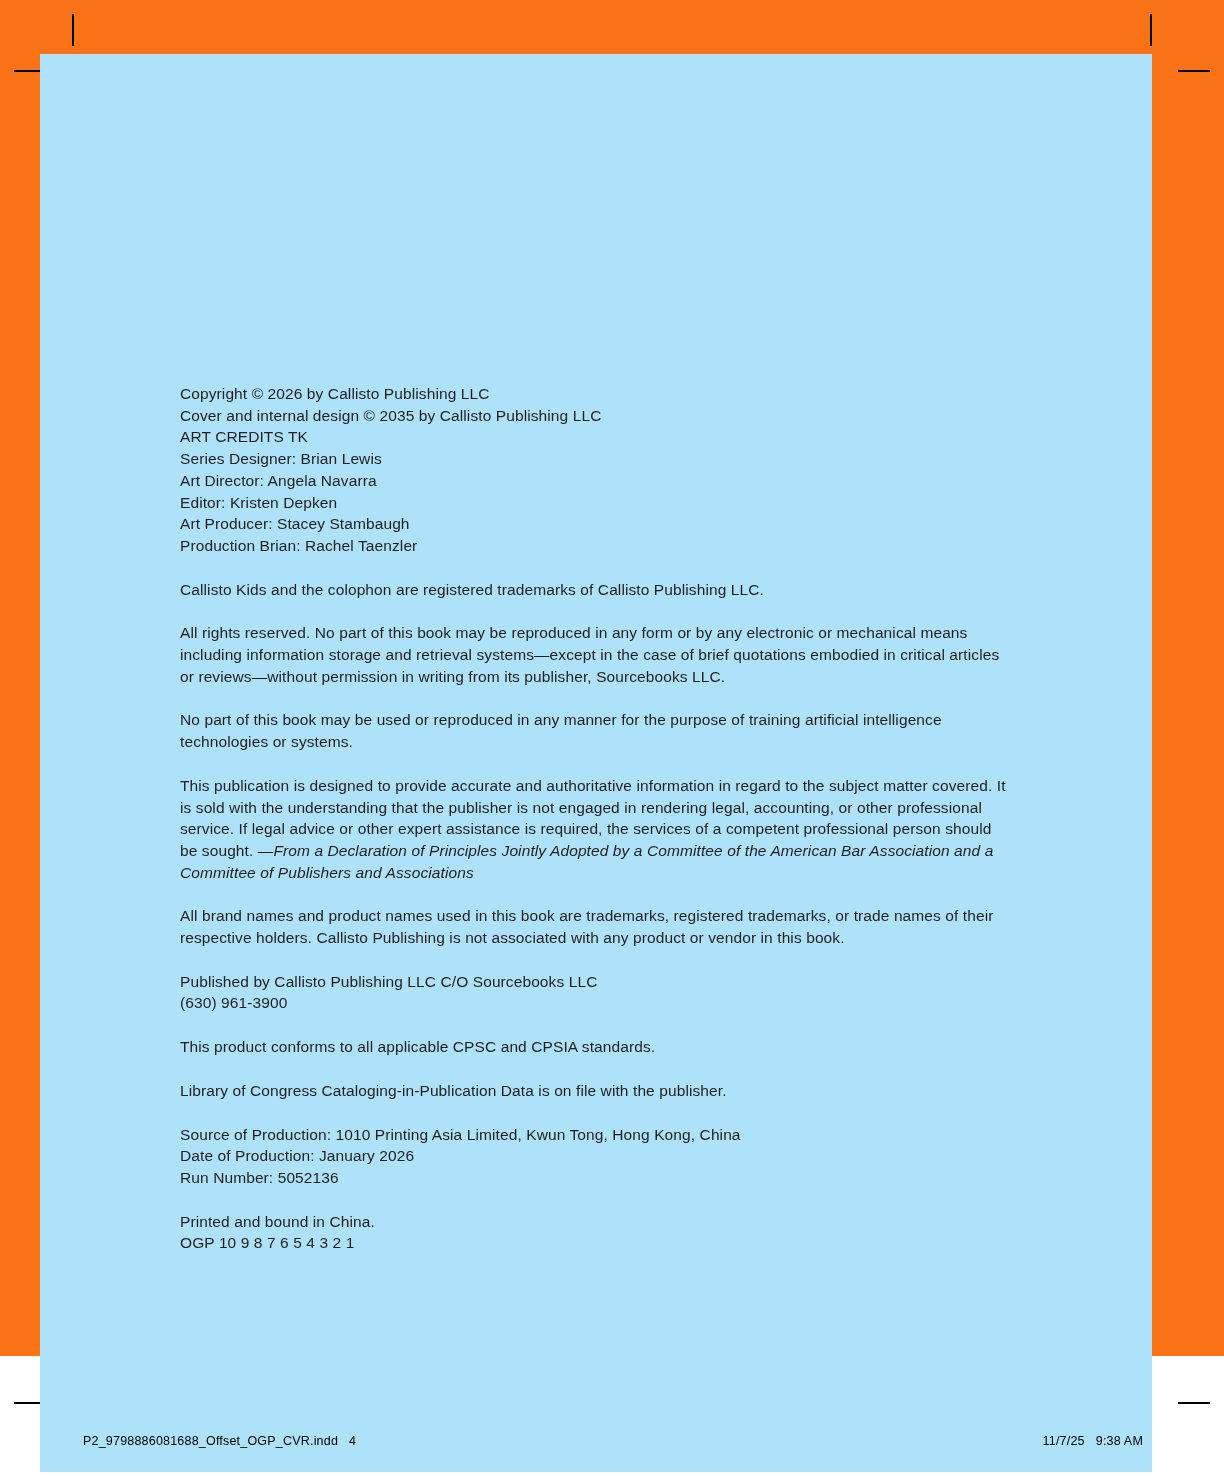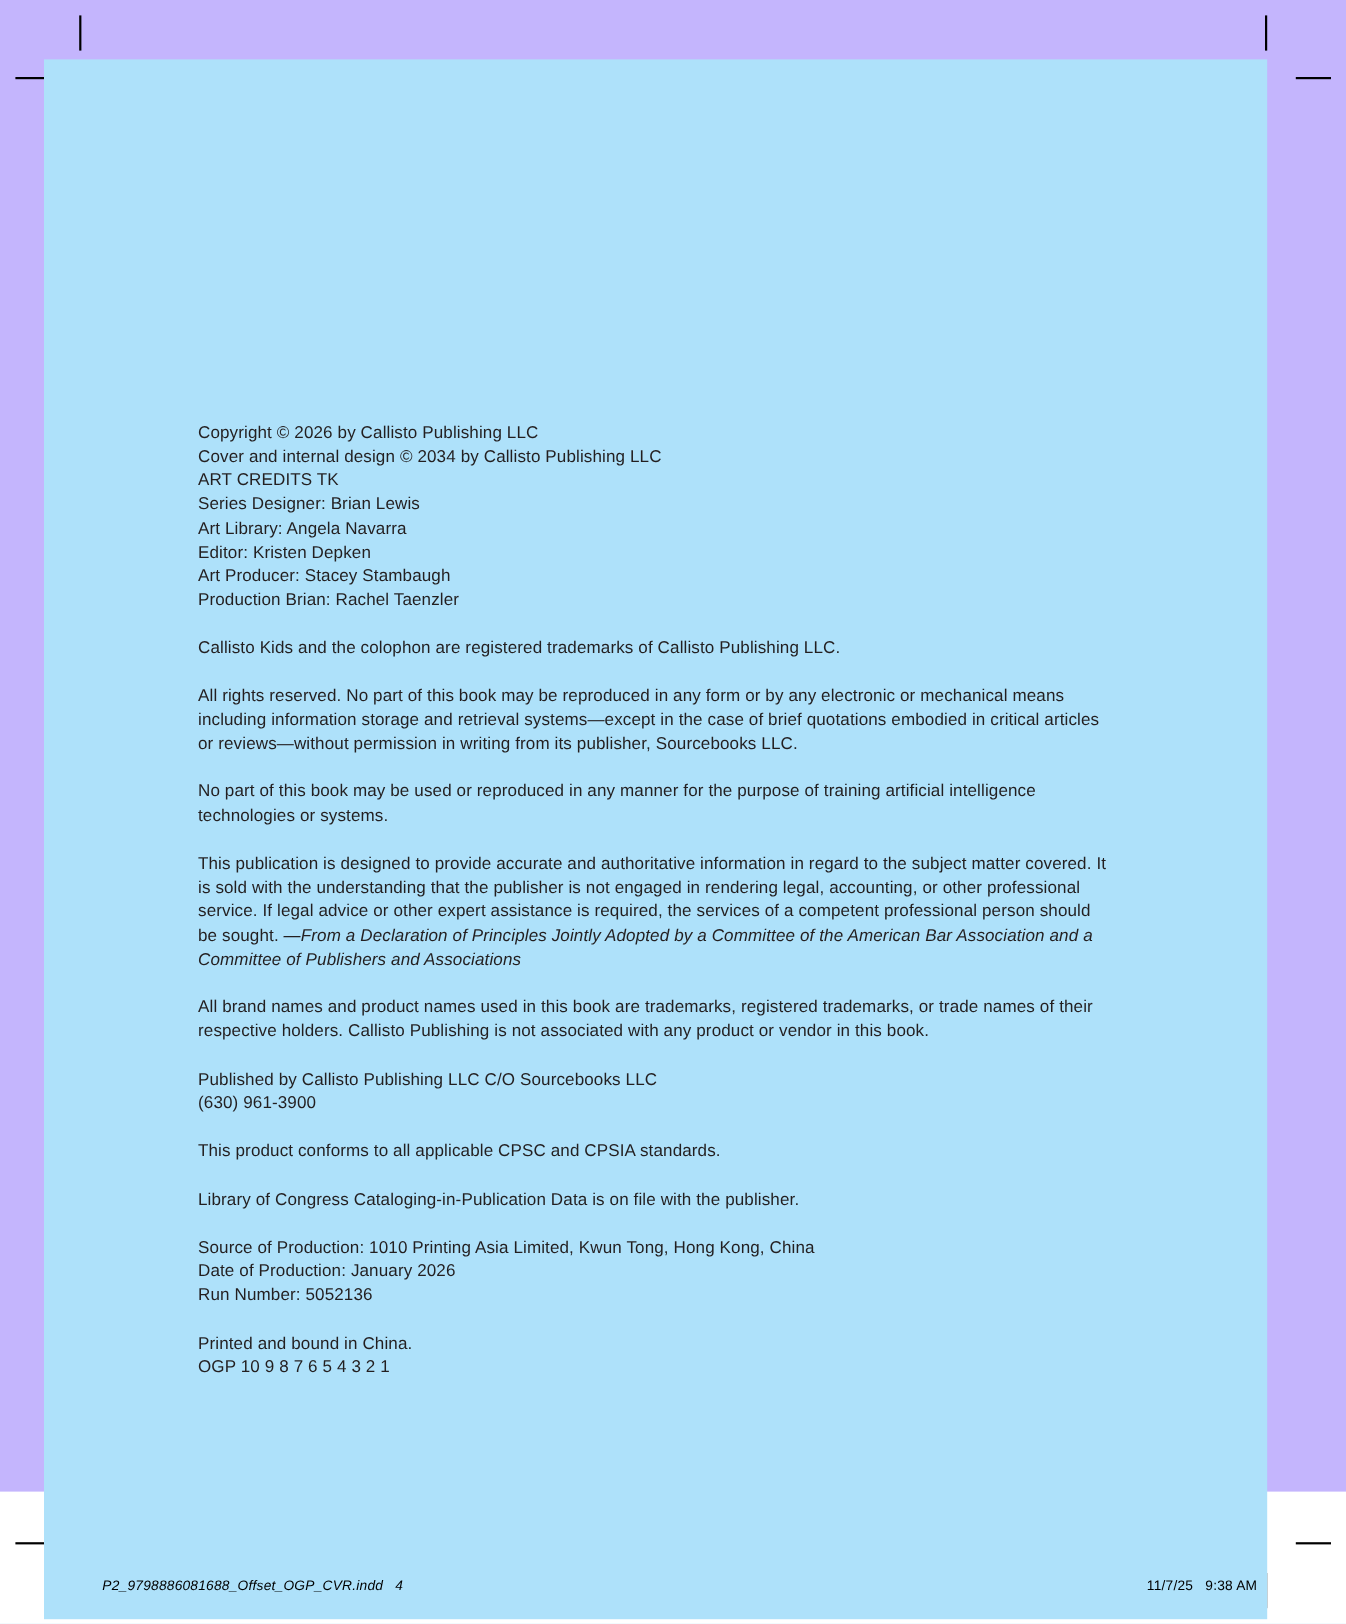--- a/index.html
+++ b/index.html
@@ -3,21 +3,21 @@
 <meta charset="utf-8">
 <style>
   * { margin: 0; padding: 0; box-sizing: border-box; }
   html, body {
     width: 1224px; height: 1476px;
     background: #ffffff;
     font-family: "Liberation Sans", sans-serif;
     position: relative;
     overflow: hidden;
   }
-  .sheet { position: absolute; inset: 0; width: 1224px; height: 1356px; background: #c4b5fd; }
+  .sheet { position: absolute; inset: 0; width: 1224px; height: 1356px; background: #f97316; }
   .page {
     position: absolute;
     left: 40px; top: 54px;
     width: 1112px; height: 1418px;
     background: #aee1fa;
   }
   .crop { position: absolute; background: #000000; }
   .crop.v { width: 2px; height: 32px; }
   .crop.h { width: 32px; height: 2px; }
   .crop.tl-v { left: 72px; top: 14px; }
@@ -41,21 +41,21 @@
   .textblock p:last-child { margin-bottom: 0; }
   .attr-italic { font-style: italic; }
   .slug {
     position: absolute;
     color: #000000;
     font-size: 12.5px;
     line-height: 14px;
     white-space: pre;
     letter-spacing: 0.2px;
   }
-  .slug-filename { left: 93px; top: 1434px; font-style: italic; }
+  .slug-filename { left: 83px; top: 1434px; }
   .slug-datetime { right: 81px; top: 1434px; text-align: left; }
 </style>
 </head>
 <body>
 
 <div class="sheet">
 
   <div class="crop v tl-v"></div>
   <div class="crop h tl-h"></div>
   <div class="crop v tr-v"></div>
@@ -65,24 +65,24 @@
   <div class="crop h br-h"></div>
   <div class="crop v br-v"></div>
 
   <div class="page">
 
     <div class="textblock">
 
       <p>
         </p>
         <div>Copyright © 2026 by Callisto Publishing LLC</div>
-        <div>Cover and internal design © 2034 by Callisto Publishing LLC</div>
+        <div>Cover and internal design © 2035 by Callisto Publishing LLC</div>
         <div>ART CREDITS TK</div>
         <div>Series Designer: Brian Lewis</div>
-        <div>Art Library: Angela Navarra</div>
+        <div>Art Director: Angela Navarra</div>
         <div>Editor: Kristen Depken</div>
         <div>Art Producer: Stacey Stambaugh</div>
         <div>Production Brian: Rachel Taenzler</div>
       <p></p>
 
       <p>Callisto Kids and the colophon are registered trademarks of Callisto Publishing LLC.</p>
 
       <p>All rights reserved. No part of this book may be reproduced in any form or by any electronic or mechanical means including information storage and retrieval systems—except in the case of brief quotations embodied in critical articles or reviews—without permission in writing from its publisher, Sourcebooks LLC.</p>
 
       <p>No part of this book may be used or reproduced in any manner for the purpose of training artificial intelligence technologies or systems.</p>

